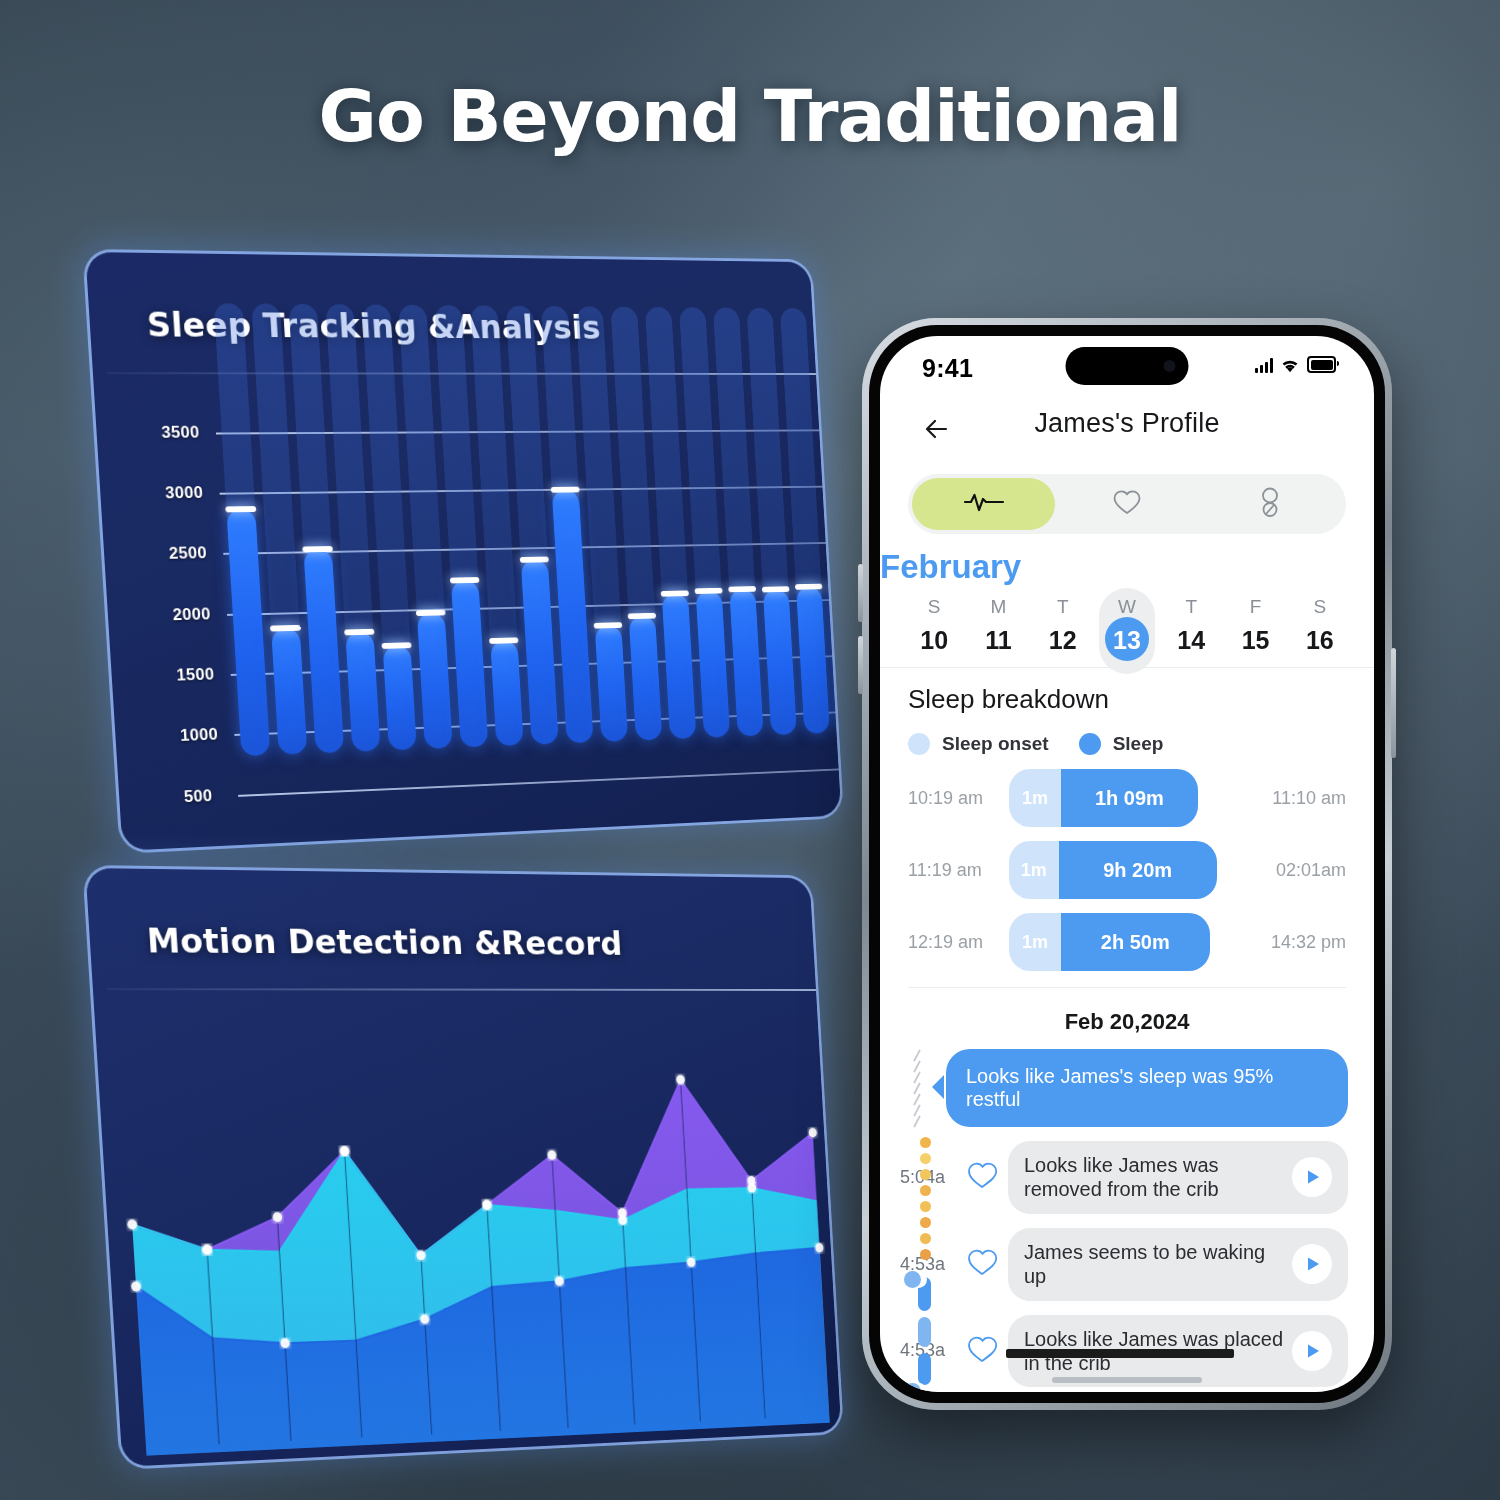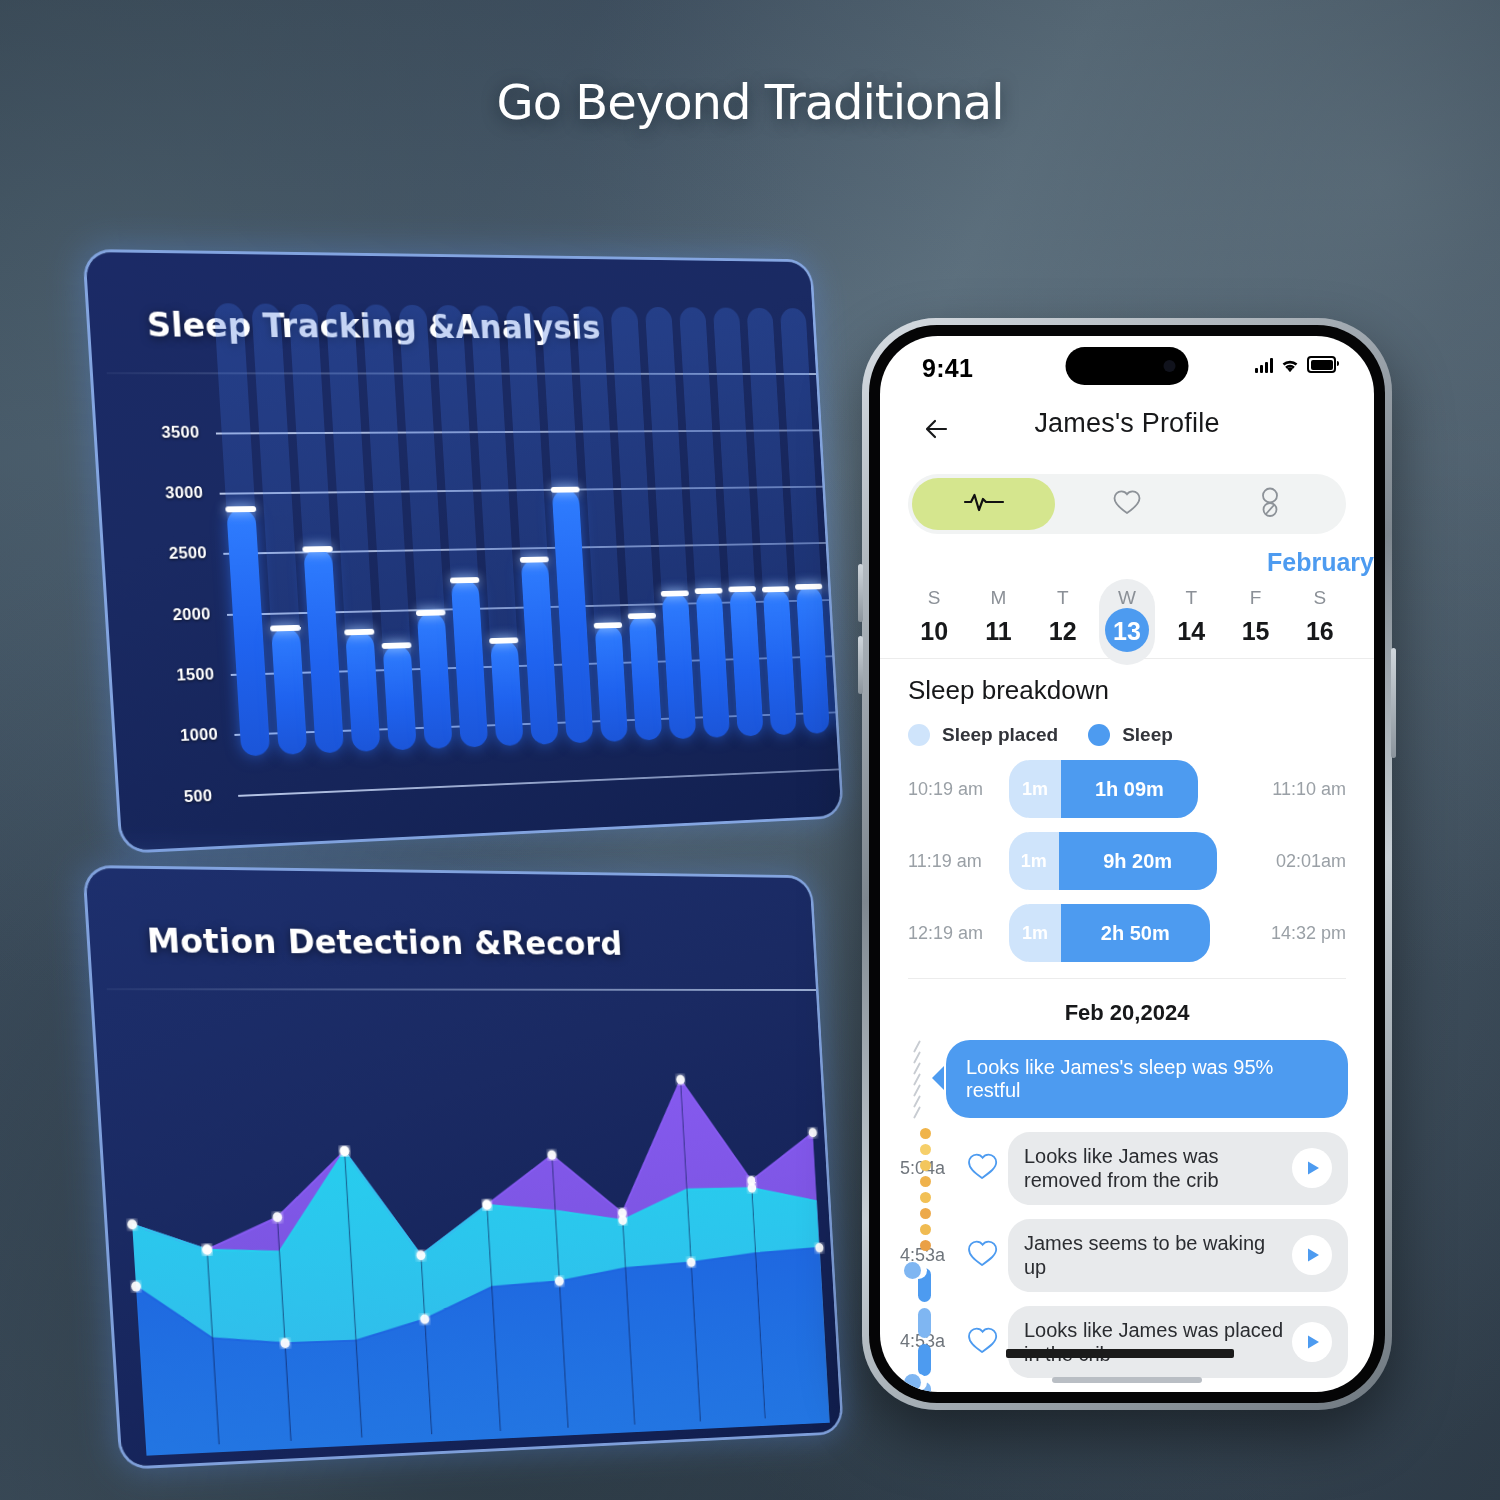--- a/index.html
+++ b/index.html
@@ -15,21 +15,21 @@
         radial-gradient(circle at 92% 12%, rgba(120,140,152,.55) 0%, rgba(60,76,90,0) 42%),
         radial-gradient(circle at 72% 62%, rgba(96,116,130,.45) 0%, rgba(48,62,74,0) 45%),
         radial-gradient(circle at 30% 88%, rgba(40,54,64,.9) 0%, rgba(50,64,76,0) 50%),
         linear-gradient(118deg,#3b4b59 0%,#46586a 26%,#5b6f7e 48%,#3d4d5c 70%,#33414e 100%);
       filter:blur(0px);}
   #bgveil{position:absolute;inset:0;
       background:linear-gradient(180deg,rgba(25,35,45,.22) 0%,rgba(25,35,45,0) 30%,rgba(20,30,40,.18) 100%);}
 
   
   #headline{position:absolute;left:0;right:0;top:72px;text-align:center;
-    color:#fff;font-weight:normal;font-size:48px;line-height:1.28;
+    color:#fff;font-weight:bold;font-size:71px;line-height:1.28;
     letter-spacing:-1px;
     text-shadow:0 3px 16px rgba(10,20,30,.55);
     font-family:"DejaVu Sans","Liberation Sans",sans-serif;}
   #headline .l2{display:block;}
 
   
   .panel{position:absolute;border-radius:26px;overflow:hidden;
      box-shadow:0 0 0 3px rgba(150,185,255,.75), 0 0 34px 6px rgba(90,140,230,.35);}
   .panel-inner{position:absolute;inset:0;overflow:hidden;}
 
@@ -108,21 +108,21 @@
     color:#17181a;letter-spacing:.2px;}
 
   
   #tabs{margin:8px 28px 0;height:60px;background:#f1f3f3;border-radius:30px;display:flex;
     align-items:center;padding:4px;box-sizing:border-box;}
   .tab{flex:1;height:52px;display:flex;align-items:center;justify-content:center;border-radius:26px;}
   .tab.active{background:#d5e68e;}
 
   
   #cal{margin-top:14px;border-bottom:1.5px solid #ececec;padding-bottom:12px;position:relative;}
-  #calmonth{text-align:right;color:#4d9bf0;font-size:25px;font-weight:bold;}
+  #calmonth{text-align:left;color:#4d9bf0;font-size:33px;font-weight:bold;}
   #caldays{display:flex;margin-top:10px;padding:0 22px;}
   .cday{flex:1;text-align:center;position:relative;}
   .cday .dow{font-size:19px;color:#8b9097;padding-bottom:8px;}
   .cday .dnum{font-size:25px;color:#17181a;font-weight:bold;}
   .cday.sel .hl{position:absolute;left:50%;transform:translateX(-50%);top:-8px;width:56px;height:86px;
     border-radius:28px;background:#eceef0;z-index:0;}
   .cday.sel .dow,.cday.sel .dnum{position:relative;z-index:2;}
   .cday.sel .dnum{color:#fff;}
   .cday.sel .dot{position:absolute;left:50%;transform:translateX(-50%);bottom:-6px;width:44px;height:44px;
     border-radius:50%;background:#4d9bf0;z-index:1;}
@@ -452,21 +452,21 @@
               <div class="dow">S</div>
               <div class="dnum">16</div>
             </div>
           </div>
       </div>
 
       <div id="sleep">
         <div id="sleeptitle">Sleep breakdown</div>
         <div id="legend">
             <span class="sw" style="background: rgb(207, 228, 251);"></span>
-            <span class="lb">Sleep placed</span>
+            <span class="lb">Sleep onset</span>
             <span class="sw" style="background: rgb(77, 155, 240);"></span>
             <span class="lb">Sleep</span>
           </div>
         <div id="srows">
             <div class="srow">
               <div class="stime">10:19 am</div>
               <div class="sbar">
                 <div class="sonset" style="width:22%">1m</div>
                 <div class="ssleep" style="width:58%">1h 09m</div>
               </div>

